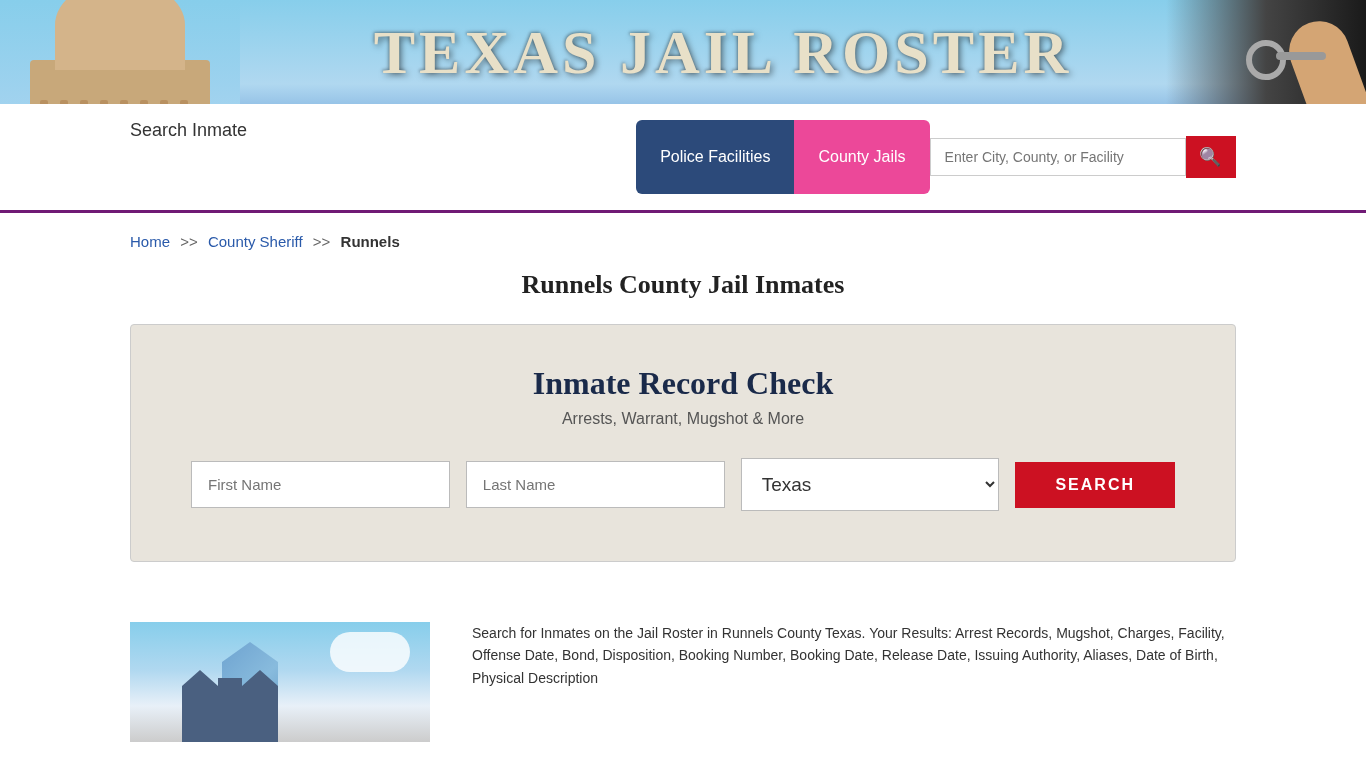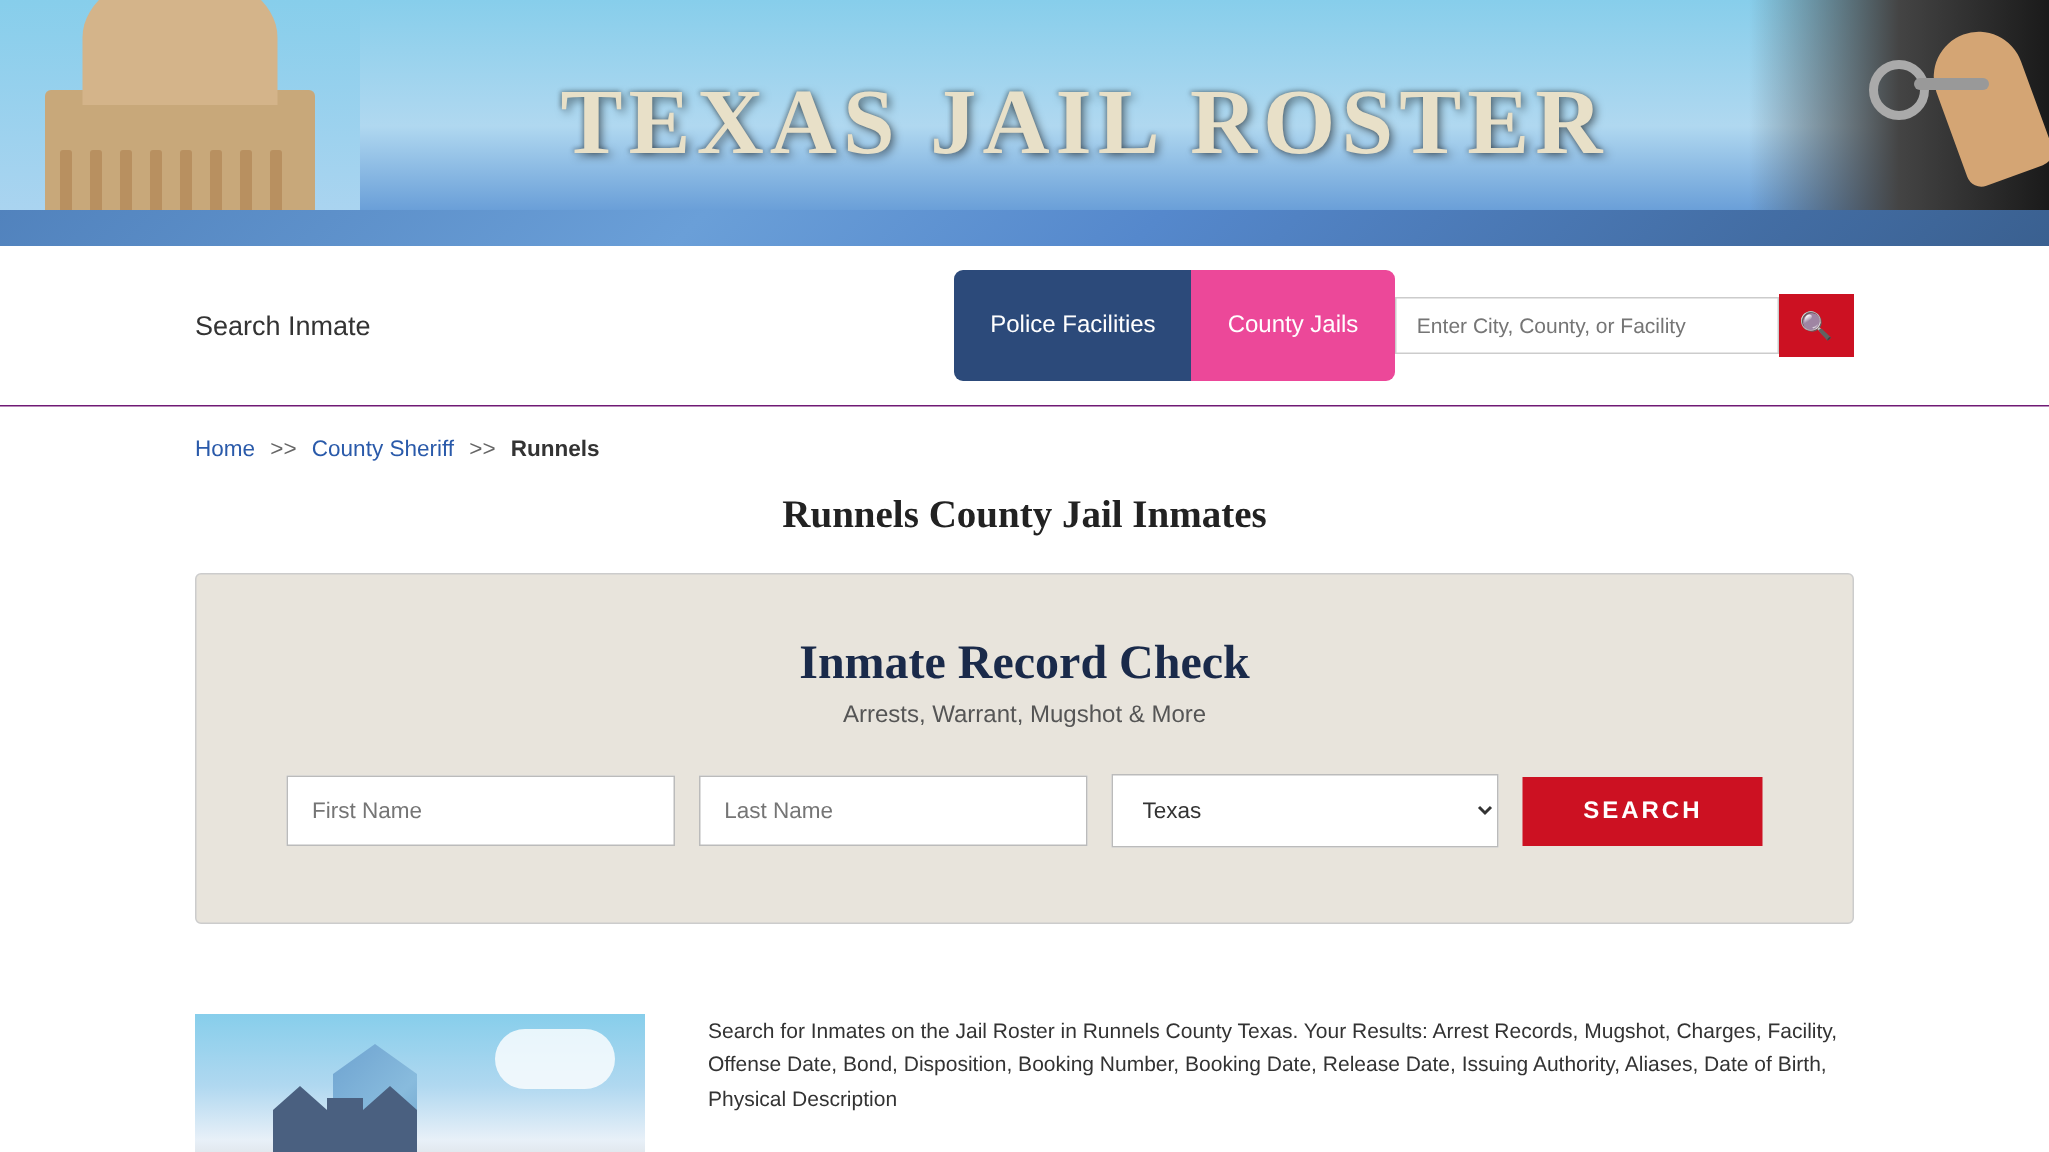--- a/index.html
+++ b/index.html
@@ -1,21 +1,21 @@
 <!DOCTYPE html>
 <html><head>
   <meta charset="utf-8">
   <style>
     * { margin: 0; padding: 0; box-sizing: border-box; }
     body { font-family: Georgia, 'Times New Roman', serif; background: #fff; color: #333; width: 1366px; min-height: 768px; overflow-x: hidden; }
 
     
     .header-banner {
       width: 100%;
-      height: 164px;
+      height: 104px;
       background: linear-gradient(135deg, #4a7ab5 0%, #6a9fd8 40%, #5588cc 60%, #3a6090 100%);
       position: relative;
       overflow: hidden;
       display: flex;
       align-items: center;
       justify-content: center;
     }
     .header-banner-left {
       position: absolute;
       left: 0;
@@ -128,24 +128,23 @@
       height: 8px;
       background: #999;
       border-radius: 4px;
     }
 
     
     .nav-bar {
       width: 100%;
       padding: 16px 130px;
       display: flex;
-      align-items: center;
       justify-content: space-between;
       background: #fff;
-      border-bottom: 1px solid #701a75;
+      border-bottom: 3px solid #701a75;
     }
     .nav-left {
       font-family: Arial, sans-serif;
       font-size: 18px;
       color: #333;
     }
     .nav-right {
       display: flex;
       align-items: center;
       gap: 0;
@@ -247,21 +246,21 @@
       font-size: 15px;
       font-family: Arial, sans-serif;
       border: 1px solid #bbb;
       background: #fff;
       color: #999;
       outline: none;
     }
     .search-fields select {
       flex: 1;
       padding: 14px 16px;
-      font-size: 15px;
+      font-size: 19px;
       font-family: Arial, sans-serif;
       border: 1px solid #bbb;
       background: #fff;
       color: #333;
       outline: none;
       cursor: pointer;
     }
     .search-btn {
       background: #cc1122;
       color: #fff;

